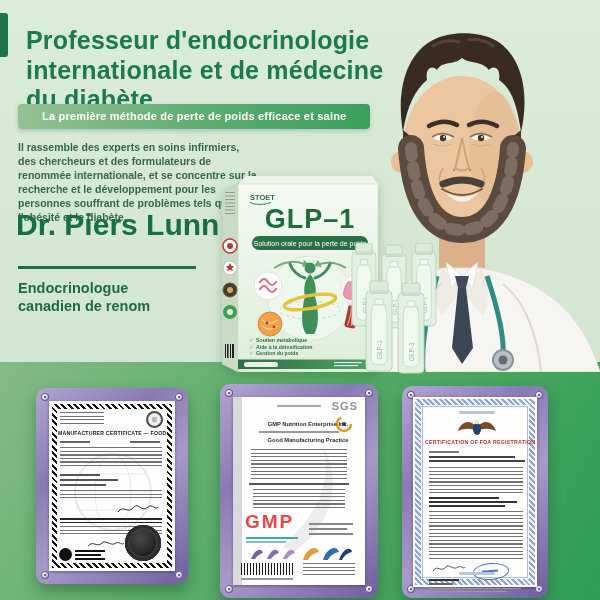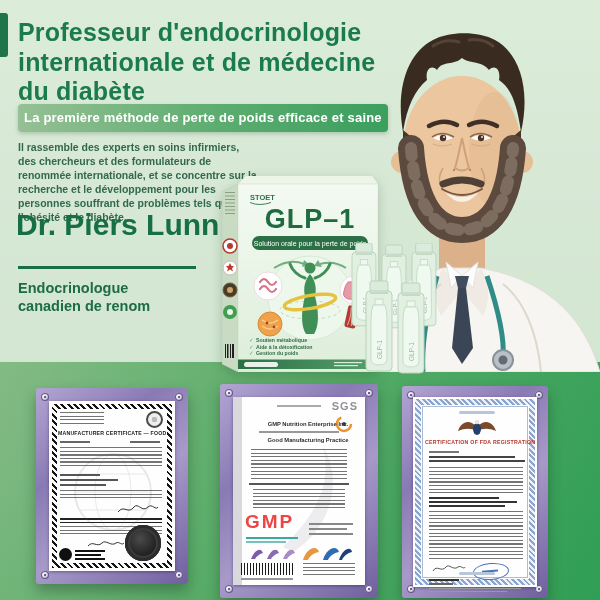--- a/index.html
+++ b/index.html
@@ -3,41 +3,41 @@
 <meta charset="utf-8">
 <style>
   html,body{margin:0;padding:0;background:#222;}
   .canvas{position:relative;width:600px;height:600px;overflow:hidden;
           font-family:"Liberation Sans",sans-serif;background:#d7e8d6;}
   
   .top{position:absolute;left:0;top:0;width:600px;height:362px;z-index:2;
        background:linear-gradient(180deg,#dbecd9 0%,#d3e6d2 100%);}
   .accent-tab{position:absolute;left:0;top:13px;width:8px;height:44px;
        background:#20744a;border-radius:0 3px 3px 0;}
-  .hero-title{position:absolute;left:18px;top:18px;width:366px;margin:0;
+  .hero-title{position:absolute;left:18px;top:18px;width:366px;margin:8px;
        font-size:25px;line-height:1.18;font-weight:800;color:#1b7b4a;letter-spacing:.2px;}
-  .hero-badge{position:absolute;left:18px;top:104px;padding:6px 6px 7px;
+  .hero-badge{position:absolute;left:18px;top:104px;padding:6px 24px 7px;
        background:linear-gradient(90deg,#96c095 0%,#5bac6f 55%,#3b9f5e 100%);
-       color:#fff;font-size:13px;font-weight:600;border-radius:4px;letter-spacing:.2px;
+       color:#fff;font-size:11px;font-weight:600;border-radius:4px;letter-spacing:.2px;
        box-shadow:0 2px 4px rgba(40,90,60,.25);}
   .hero-par{position:absolute;left:18px;top:141px;width:240px;margin:0;
        font-size:10.5px;line-height:1.33;font-weight:700;color:#33684e;}
   .dr-name{position:absolute;left:16px;top:208px;font-size:30px;font-weight:800;color:#166f46;}
   .dr-underline{position:absolute;left:18px;top:266px;width:178px;height:3px;background:#166f46;}
   .dr-role{position:absolute;left:18px;top:279px;width:160px;
        font-size:14.5px;line-height:1.25;font-weight:800;color:#1d6b47;}
   .dr-award{position:absolute;left:18px;top:325px;width:155px;
        font-size:14.5px;line-height:1.25;font-weight:800;color:#1d6b47;}
   .doctor-photo{position:absolute;left:345px;top:0;}
   .product-box{position:absolute;left:222px;top:176px;z-index:3;filter:drop-shadow(0 4px 6px rgba(30,70,40,.25));}
   .vials{position:absolute;left:348px;top:243px;z-index:3;}
   
   .bottom{position:absolute;left:0;top:355px;width:600px;height:245px;z-index:1;
        background:linear-gradient(120deg,#84bb85 0%,#55ab66 48%,#2f9e55 100%);}
-  .frame{position:absolute;border-radius:3px;z-index:2;
+  .frame{position:absolute;border-radius:10px;z-index:2;
        background:linear-gradient(140deg,#b2a5d3 0%,#8a7ab4 32%,#a79ac9 58%,#6f5f9e 100%);
        box-shadow:0 7px 14px rgba(20,40,25,.35);}
   .screw{position:absolute;width:8px;height:8px;border-radius:50%;
        background:radial-gradient(circle at 35% 35%,#ffffff,#d8d2e8 45%,#7a6da0 85%);
        box-shadow:inset 0 0 0 1px #655889;}
   .screw::after{content:"";position:absolute;left:3px;top:3px;width:2px;height:2px;border-radius:50%;background:#3f3560;}
   .screw.tl{left:5px;top:5px}.screw.tr{right:5px;top:5px}.screw.bl{left:5px;bottom:5px}.screw.br{right:5px;bottom:5px}
   .paper{position:absolute;inset:13px;background:#fefefe;box-shadow:0 1px 3px rgba(40,20,80,.45);}
   .bar{position:absolute;background:#8f8f8f;height:1.5px;}
   .tb{position:absolute;background:repeating-linear-gradient(180deg,rgba(92,92,92,.85) 0 1.3px,transparent 1.3px 3.6px);}

